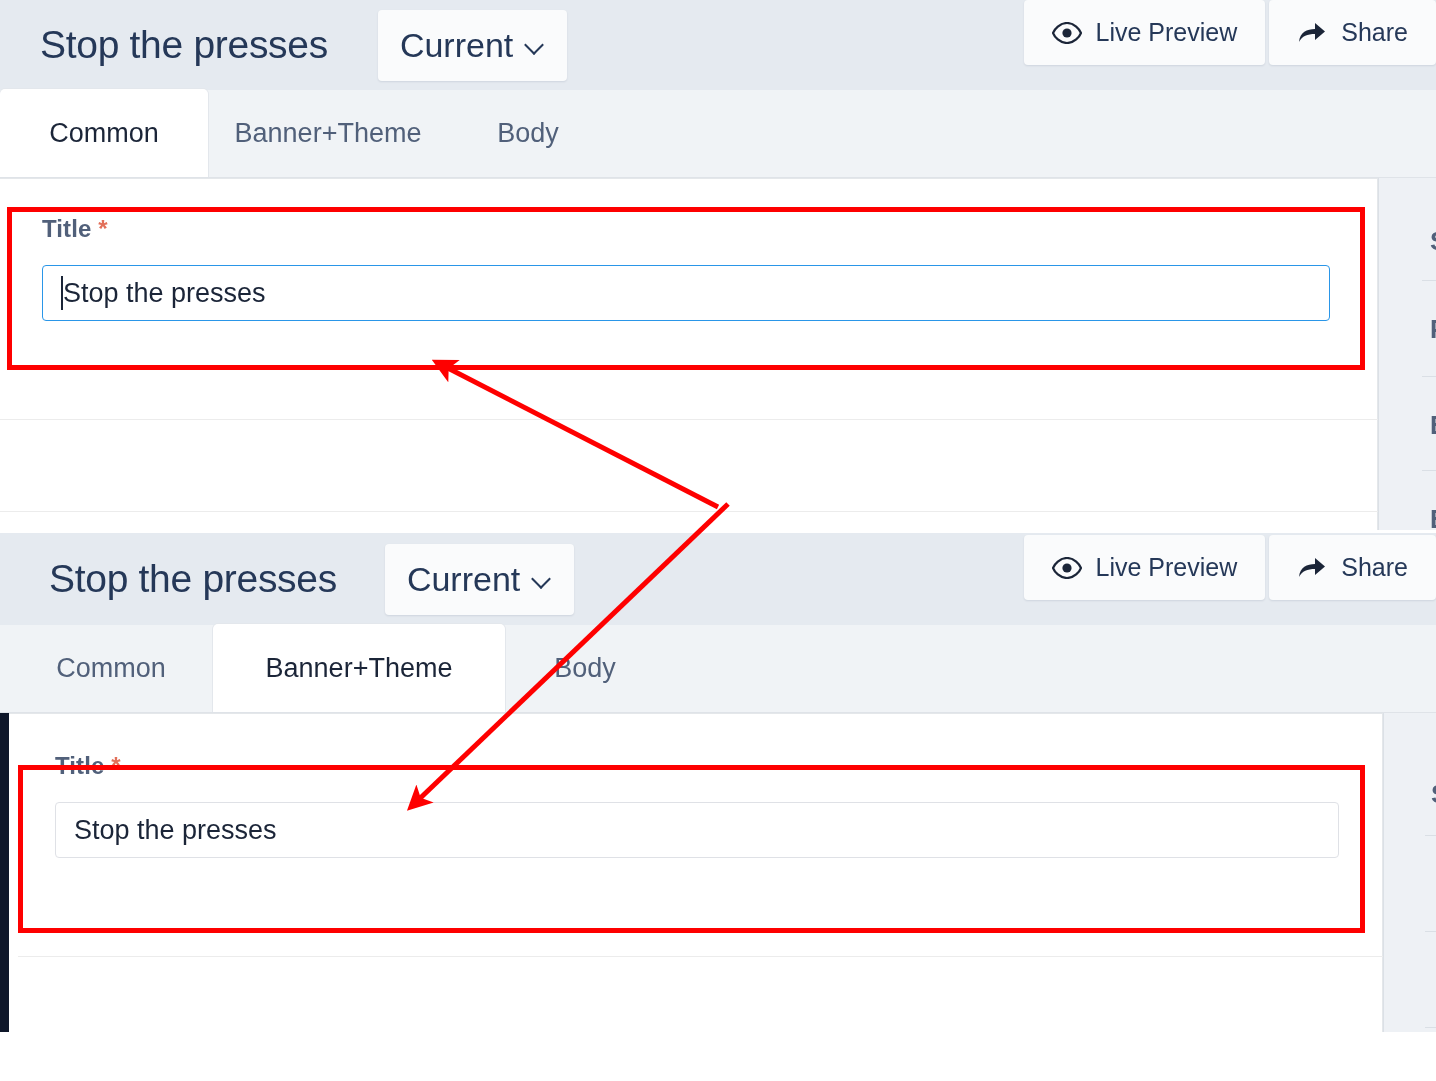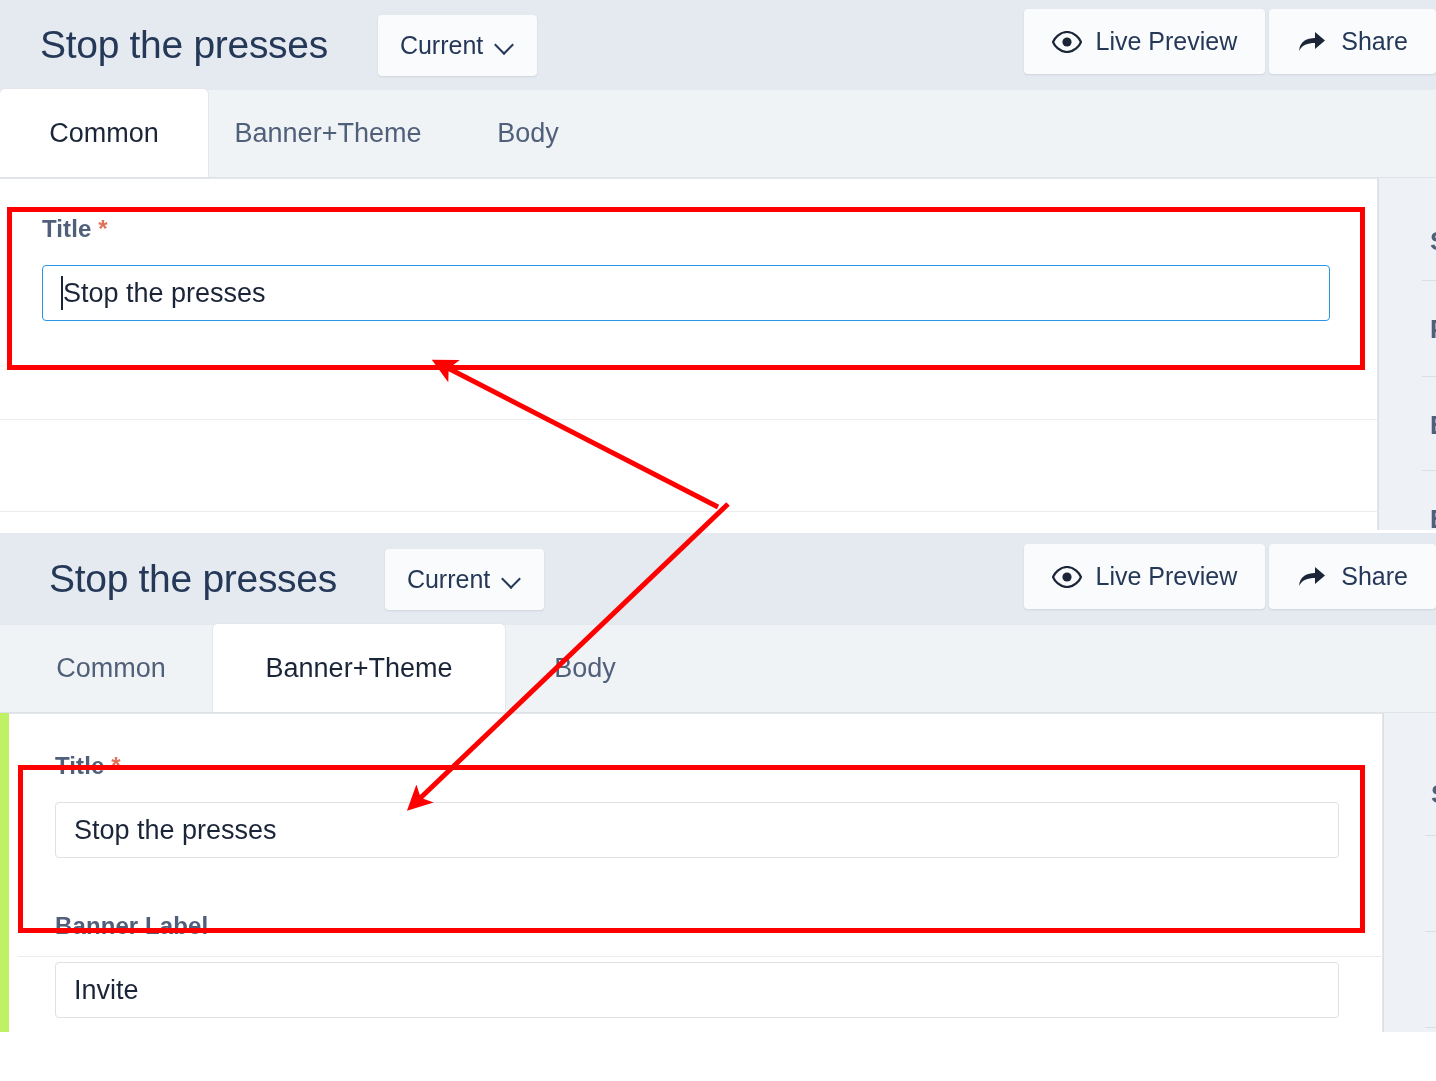--- a/index.html
+++ b/index.html
@@ -27,35 +27,35 @@
     color: #253858;
     letter-spacing: -0.3px;
     white-space: nowrap;
   }
   .current-btn {
     background: #fafbfc;
     border-radius: 4px;
     display: flex;
     align-items: center;
     gap: 12px;
-    font-size: 25px;
+    font-size: 34px;
     color: #253858;
     box-shadow: 0 1px 2px rgba(9,30,66,.10);
     white-space: nowrap;
   }
   .chev { display:inline-block; width: 20px; height: 20px; position: relative; }
   .chev::before {
     content: ""; position: absolute; left: 2px; top: 3px;
     width: 12px; height: 12px;
     border-right: 2.6px solid #253858;
     border-bottom: 2.6px solid #253858;
     transform: rotate(45deg);
   }
 
-  .header-actions { position: absolute; display: flex; align-items: flex-end; margin-top: 9px; }
+  .header-actions { position: absolute; display: flex; align-items: flex-end; }
   .hdr-btn {
     background: #fafbfc;
     display: flex; align-items: center; gap: 14px;
     font-size: 25px; color: #253858; white-space: nowrap;
     border-radius: 4px;
     box-shadow: 0 1px 2px rgba(9,30,66,.10);
   }
   .eye-ico svg, .share-ico svg { display: block; }
 
   
@@ -78,21 +78,21 @@
   .tab.active {
     background: #ffffff;
     color: #1b2538;
     border-top-left-radius: 5px;
     border-top-right-radius: 5px;
     box-shadow: 0 -1px 0 #e3e7ec, 1px 0 0 #e3e7ec, -1px 0 0 #e3e7ec;
     position: relative; z-index: 2;
   }
 
   
-  .form-body { position: relative; background: #bef264; width: 100%; }
+  .form-body { position: relative; background: #0f172a; width: 100%; }
   .form-card {
     position: absolute;
     background: #ffffff;
     border: 1px solid #e4e7ea;
   }
   .field-label {
     font-size: 24px; font-weight: bold; color: #51607a;
     letter-spacing: .1px; white-space: nowrap;
   }
   .req { color: #e2705a; font-weight: bold; }
@@ -269,28 +269,20 @@
           <div class="field-label">
             <span>Title</span>
             <span class="req">*</span>
           </div>
           <div class="text-input" style="margin-top:22px; width:1284px; height:56px;">
             <span class="val">Stop the presses</span>
           </div>
         </div>
         <div class="hrule" style="left:9px; top:242px; width:1374px;"></div>
 
-        <div style="position:absolute; left:46px; top:198px;">
-          <div class="field-label">
-            <span>Banner Label</span>
-          </div>
-          <div class="text-input" style="margin-top:22px; width:1284px; height:56px;">
-            <span class="val">Invite</span>
-          </div>
-        </div>
       </div>
 
       <div class="right-rail" style="left:1383px; top:0; width:53px; height:368px;">
         <div class="rail-edge"></div>
         <div class="rail-item" style="left:48px; top:66px;">S</div>
         <div class="rail-sep" style="left:42px; top:122px; width:12px;"></div>
         <div class="rail-item" style="left:48px; top:150px;"></div>
         <div class="rail-sep" style="left:42px; top:218px; width:12px;"></div>
         <div class="rail-item" style="left:48px; top:248px;"></div>
         <div class="rail-sep" style="left:42px; top:314px; width:12px;"></div>

